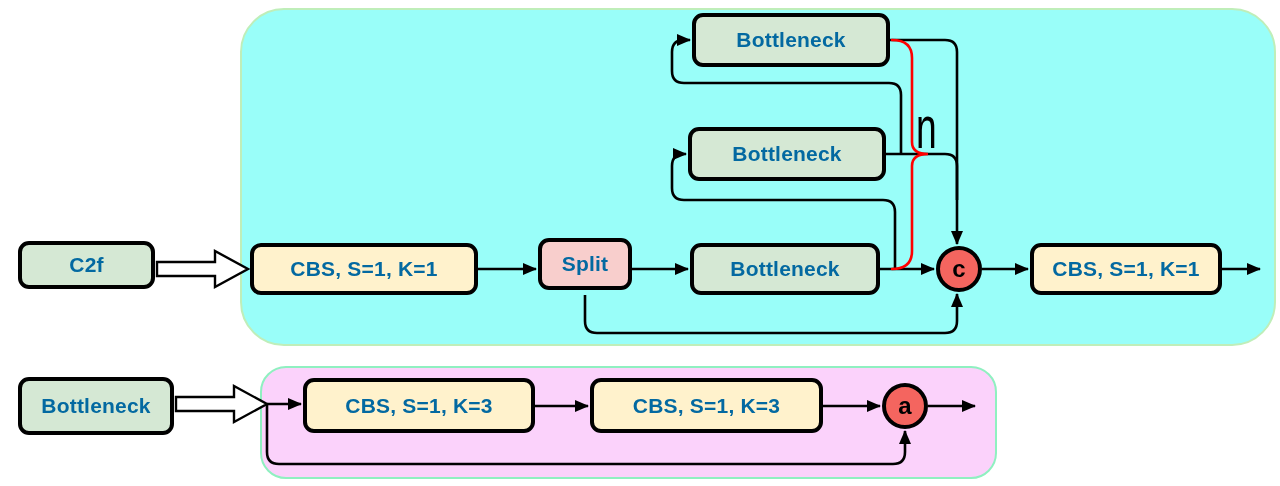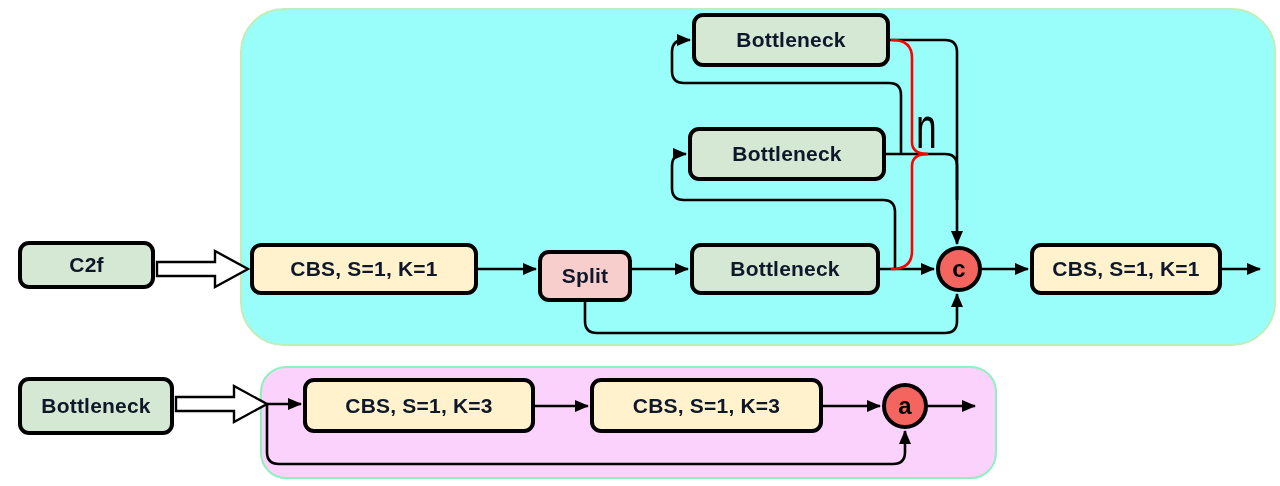--- a/index.html
+++ b/index.html
@@ -15,21 +15,21 @@
   }
   #pink-region{
     left:260px;top:366px;width:737px;height:113px;border-radius:26px;
     background:var(--region-pink-fill,#fbd2fb);
     border-color:var(--region-pink-border,#8ff0c0);
   }
   #wires{position:absolute;left:0;top:0;width:1280px;height:486px;}
   .box{
     position:absolute;display:flex;align-items:center;justify-content:center;
     border:4px solid #000;border-radius:11px;box-sizing:border-box;
-    font-weight:bold;font-size:21px;color:#0f172a;letter-spacing:.2px;
+    font-weight:bold;font-size:21px;color:#0369a1;letter-spacing:.2px;
   }
   .green{background:var(--block-green-fill,#d5e8d4);}
   .yellow{background:var(--block-yellow-fill,#fff2cc);}
   .pinkbox{background:var(--block-pink-fill,#f8cecc);}
   .node{
     position:absolute;width:46px;height:46px;border:4px solid #000;border-radius:50%;
     background:var(--node-red-fill,#f4655f);box-sizing:border-box;
     display:flex;align-items:center;justify-content:center;
     font-weight:bold;font-size:24px;color:#000;
   }
@@ -75,21 +75,21 @@
 
     <path class="wire" marker-end="url(#ah)" d="M 267 404 H 301"></path>
     <path class="wire" marker-end="url(#ah)" d="M 535 406 H 588"></path>
     <path class="wire" marker-end="url(#ah)" d="M 823 406 H 880"></path>
     <path class="wire" marker-end="url(#ah)" d="M 928 406 H 975"></path>
     <path class="wire" marker-end="url(#ah)" d="M 267 404 V 452 Q 267 464 279 464 H 893 Q 905 464 905 452 V 431"></path>
   </svg>
 
   <div class="box green" style="left:18px;top:241px;width:137px;height:48px">C2f</div>
   <div class="box yellow" style="left:250px;top:243px;width:228px;height:52px">CBS, S=1, K=1</div>
-  <div class="box pinkbox" style="left:538px;top:250px;width:94px;height:52px">Split</div>
+  <div class="box pinkbox" style="left:538px;top:238px;width:94px;height:52px">Split</div>
   <div class="box green" style="left:690px;top:243px;width:190px;height:52px">Bottleneck</div>
   <div class="box green" style="left:688px;top:127px;width:198px;height:54px">Bottleneck</div>
   <div class="box green" style="left:692px;top:13px;width:198px;height:54px">Bottleneck</div>
   <div class="box yellow" style="left:1030px;top:243px;width:192px;height:52px">CBS, S=1, K=1</div>
   <div class="node" style="left:936px;top:246px">c</div>
   <div id="n-label">n</div>
 
   <div class="box green" style="left:18px;top:377px;width:156px;height:58px">Bottleneck</div>
   <div class="box yellow" style="left:303px;top:378px;width:232px;height:55px">CBS, S=1, K=3</div>
   <div class="box yellow" style="left:590px;top:378px;width:233px;height:55px">CBS, S=1, K=3</div>

